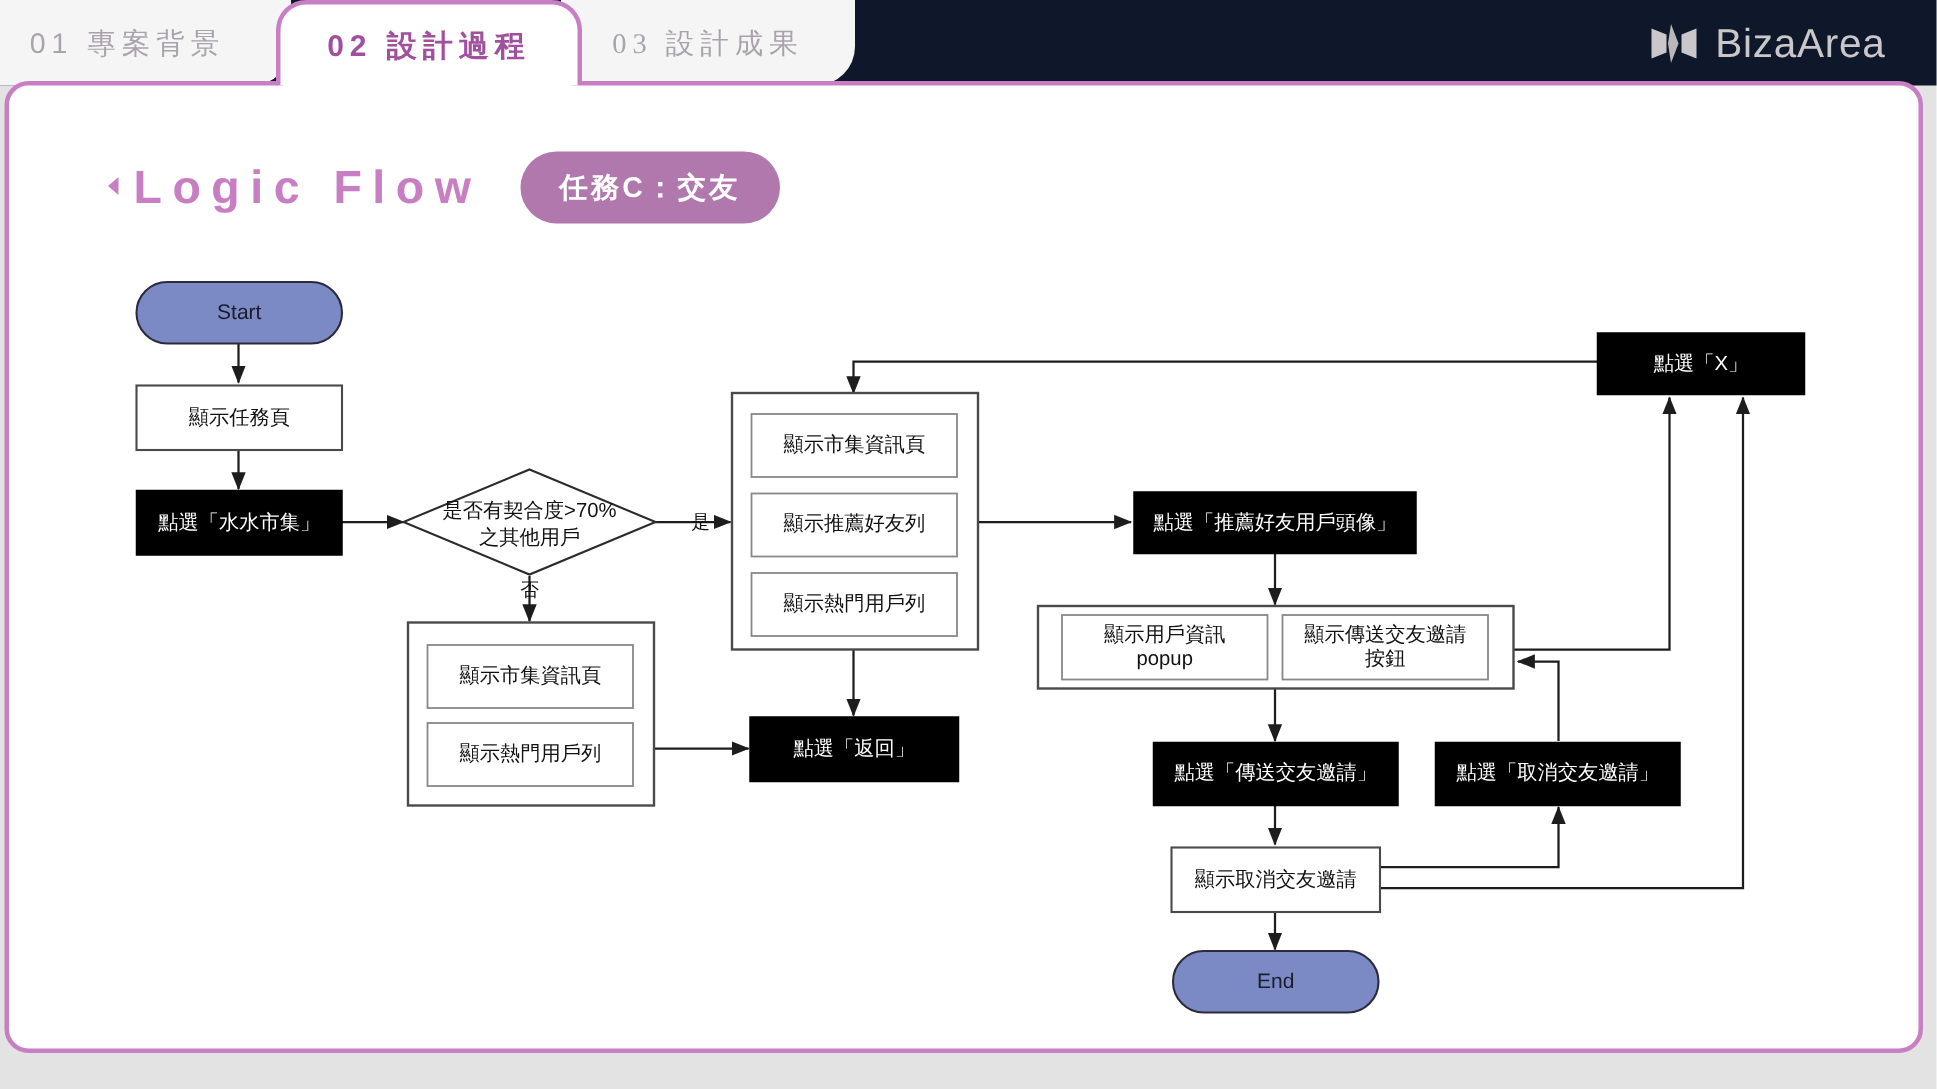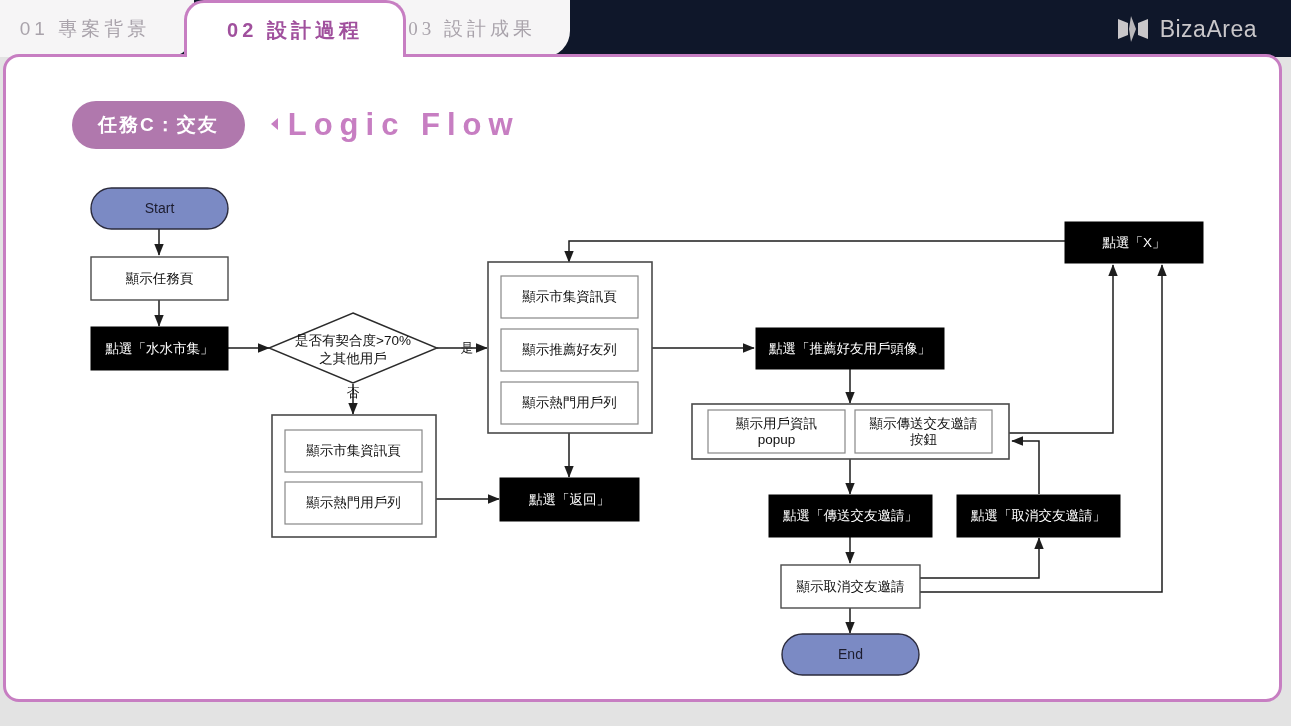--- a/index.html
+++ b/index.html
@@ -33,28 +33,28 @@
     background:#ffffff;
     color:#a0509d;
     font-size:20px;
     font-weight:700;
     border:3px solid #c77ec2;
     border-bottom:none;
     border-radius:20px 20px 0 0;
     z-index:6;
   }
   #tab0{left:-24px;width:218px;border-radius:0 0 26px 26px;}
-  #tab1{left:184px;width:222px;}
+  #tab1{left:184px;width:204px;}
   #tab2{left:374px;width:196px;border-radius:0 0 26px 26px;font-family:Liberation Serif, serif;}
   #tab3{left:556px;width:196px;border-radius:0 0 26px 26px;}
 
   #brand{
     position:absolute;right:34px;top:11px;height:36px;
     display:flex;align-items:center;gap:10px;
-    color:#c9c7ca;font-size:23px;letter-spacing:.5px;
+    color:#c9c7ca;font-size:27px;letter-spacing:.5px;
   }
   #brand .logo{display:block;}
 
   
   #panel{
     position:absolute;left:3px;top:54px;
     width:1279px;height:648px;
     background:#ffffff;
     border:3px solid #c77ec2;
     border-radius:16px;
@@ -137,25 +137,25 @@
       <path d="M32 3 L22 7 L22 19 L32 23 Z" fill="#c9c7ca"></path>
     </svg>
     <span>BizaArea</span>
   </div>
 </div>
 
 <div id="panel"></div>
 <div id="tabmask"></div>
 
 <div id="title-row">
-  <div id="task-pill">任務C：交友</div>
   <div id="flow-title">
     <span class="caret"></span>
     <span>Logic Flow</span>
   </div>
+  <div id="task-pill">任務C：交友</div>
 </div>
 
 <svg id="flow" viewBox="0 0 1291 726">
   <defs>
     <marker id="ar" markerWidth="9" markerHeight="9" refX="7.5" refY="3.2" orient="auto" markerUnits="strokeWidth">
       <path d="M0,0 L8,3.2 L0,6.4 z" fill="#1d1d1d"></path>
     </marker>
   </defs>
 
   <g>

